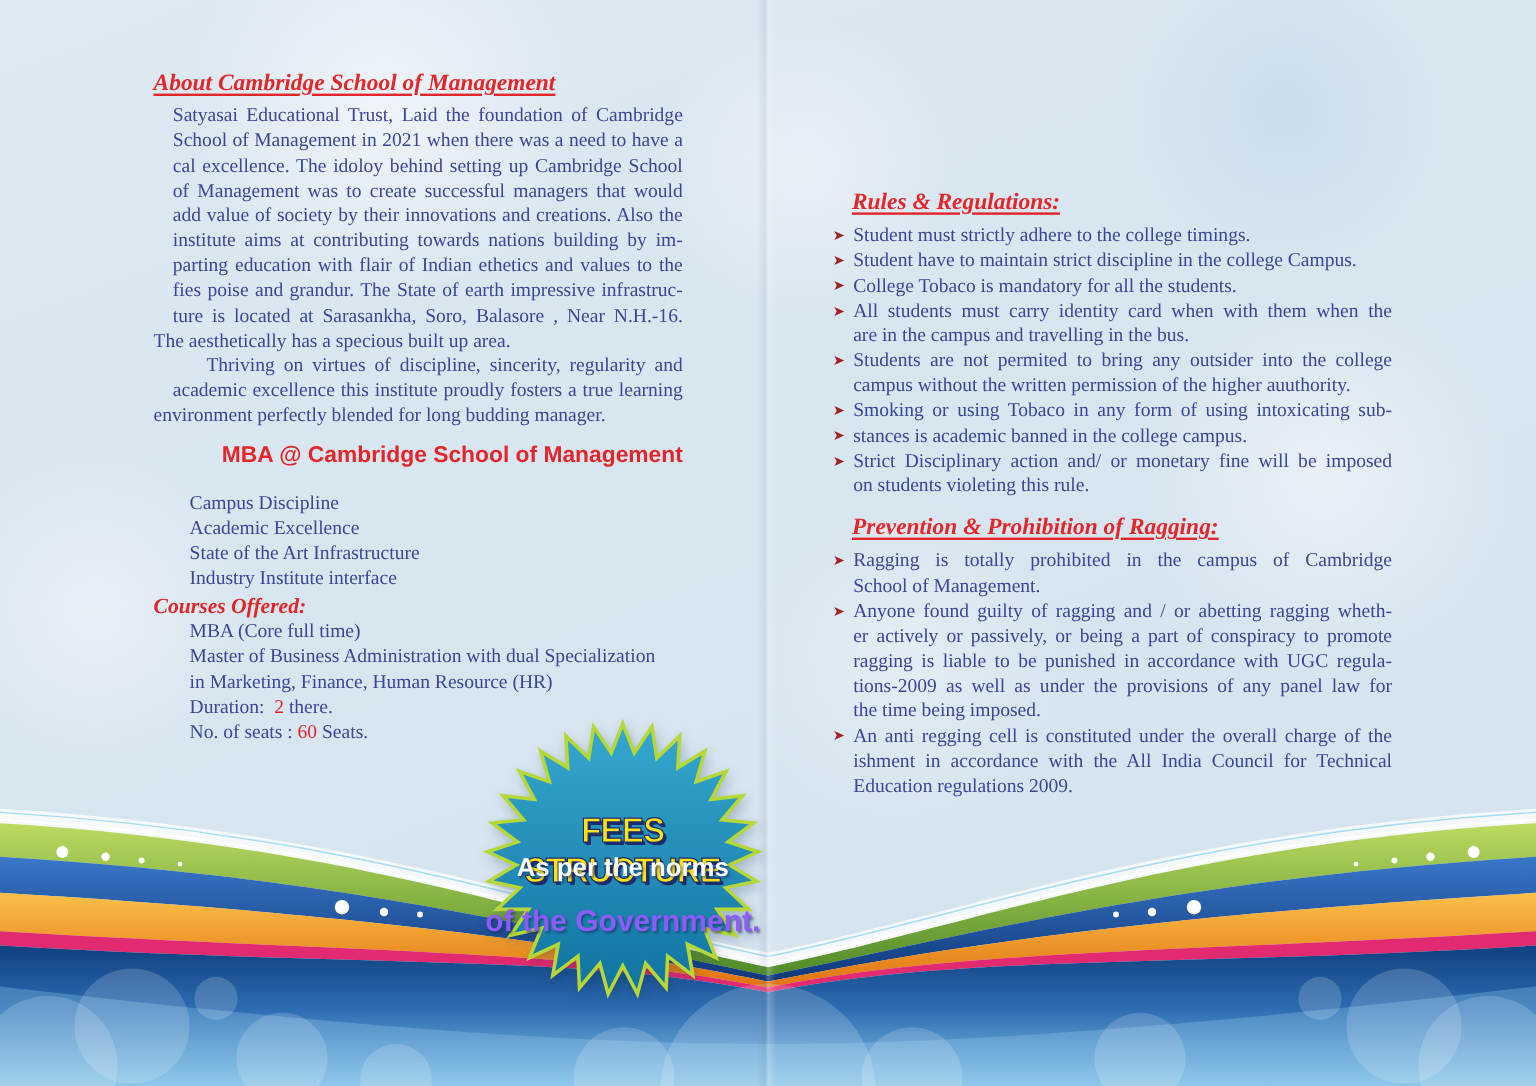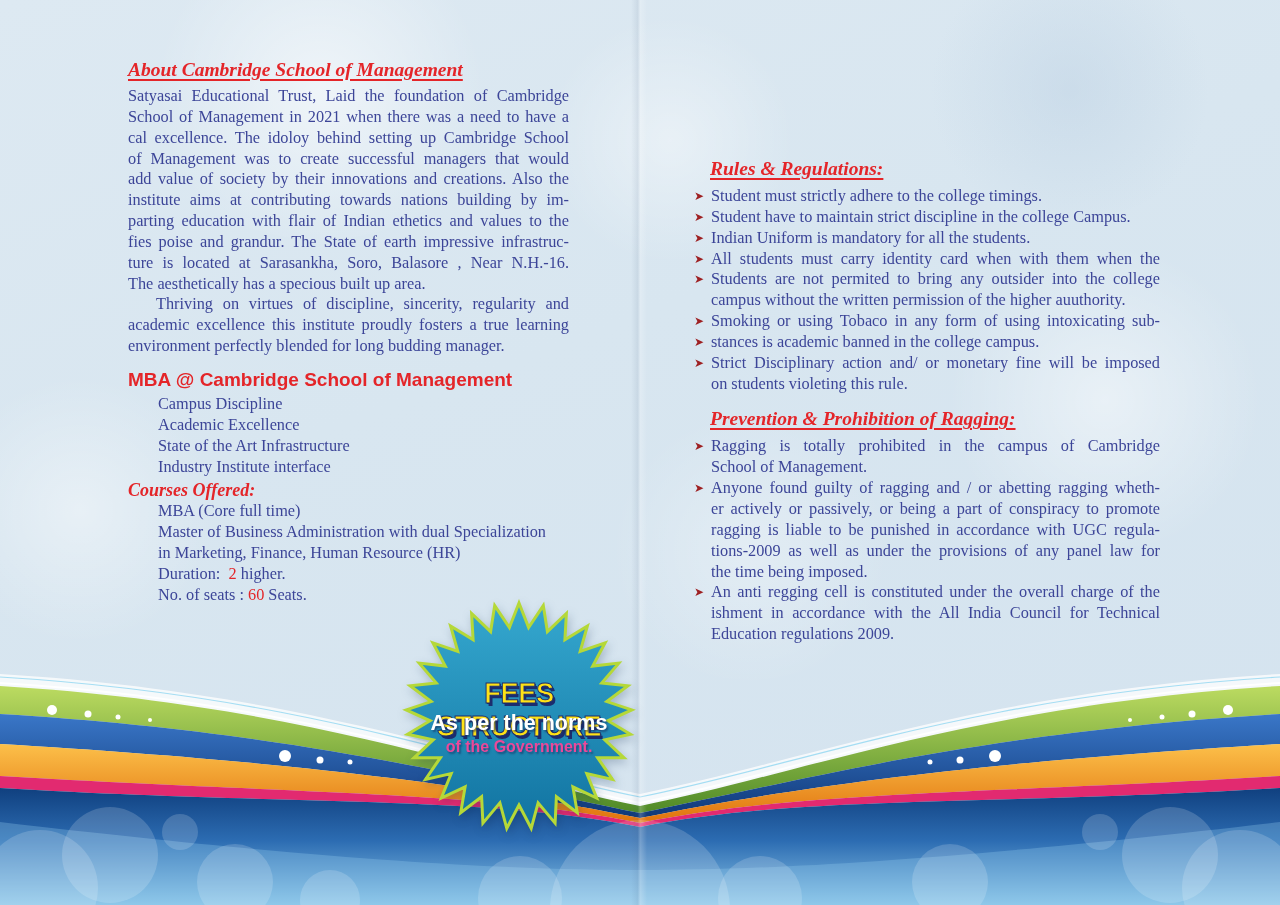--- a/index.html
+++ b/index.html
@@ -11,26 +11,26 @@
   .bokeh{position:absolute;border-radius:50%;pointer-events:none;}
   .fold{position:absolute;left:631px;top:0;width:16px;height:905px;pointer-events:none;
     background:linear-gradient(90deg,rgba(70,95,130,0) 0%,rgba(70,95,130,.10) 42%,rgba(255,255,255,.22) 58%,rgba(70,95,130,0) 100%);}
   
   .col{position:absolute;color:var(--blue);font-size:16.3px;line-height:20.85px;}
   #left-col{left:128px;top:58px;width:441px;}
   #right-col{left:694px;top:157px;width:466px;}
   .h-serif{color:var(--red);font-weight:bold;font-style:italic;font-size:19.5px;line-height:24px;
     text-decoration:underline;text-decoration-thickness:2px;text-underline-offset:3px;}
   .jline{text-align:justify;}
-  .jline.stretch{text-align-last:justify;}
+  .jline.stretch{text-align-last:justify;margin-left:16px;}
   .jline.indent{text-indent:28px;}
   .para{margin-bottom:0;}
   #about-title{margin-bottom:4px;}
   .mba-h{color:var(--red);font-family:"Liberation Sans","DejaVu Sans",sans-serif;
-    font-weight:bold;font-size:19px;line-height:22px;margin-top:12px;margin-bottom:3px;}
+    font-weight:bold;font-size:19px;line-height:22px;margin-top:12px;margin-bottom:18px;text-align:right;}
   .feat{margin-left:30px;}
   .script-label{color:var(--red);font-weight:bold;font-style:italic;font-size:18px;line-height:22px;margin-top:2px;}
   .courses{margin-left:30px;white-space:nowrap;}
   .mixline{margin-left:30px;white-space:pre;}
   .mixline .hl{color:var(--red);}
   
   .rules-h{margin-left:16px;margin-bottom:5px;}
   .brow{display:flex;}
   .bullet{width:17px;flex:0 0 17px;color:var(--bullet);font-family:"DejaVu Sans",sans-serif;
     font-size:12px;line-height:20.85px;}
@@ -40,21 +40,21 @@
   
   #fees-badge{position:absolute;left:402px;top:599px;width:234px;height:234px;
     filter:drop-shadow(2px 4px 5px rgba(10,40,80,.25));}
   #fees-badge svg{position:absolute;left:0;top:0;}
   .badge-txt{position:absolute;width:100%;text-align:center;
     font-family:"Liberation Sans","DejaVu Sans",sans-serif;font-weight:bold;}
   #badge-l1{top:78px;font-size:29px;letter-spacing:-.5px;color:var(--badge-yellow);
     transform:scaleX(.94);-webkit-text-stroke:1px #1c2d6e;
     text-shadow:2.5px 2.5px 0 #1c2d6e,1px 1px 0 #1c2d6e;}
   #badge-l2{top:112px;font-size:21.5px;color:#fff;text-shadow:1.5px 1.5px 2px rgba(22,45,95,.6);}
-  #badge-l3{top:139px;font-size:16px;color:#ec4899;text-shadow:1.5px 1.5px 2px rgba(22,45,95,.6);}
+  #badge-l3{top:155px;font-size:25px;color:#8b5cf6;text-shadow:1.5px 1.5px 2px rgba(22,45,95,.6);}
   
   #waves{position:absolute;left:0;top:670px;width:1280px;height:235px;}
 </style>
 </head>
 <body>
 
 <div class="bokeh" style="left:140px;top:-60px;width:360px;height:300px;background:radial-gradient(circle,rgba(255,255,255,.55),rgba(255,255,255,0) 70%);"></div>
 <div class="bokeh" style="left:540px;top:20px;width:260px;height:240px;background:radial-gradient(circle,rgba(255,255,255,.4),rgba(255,255,255,0) 70%);"></div>
 <div class="bokeh" style="left:920px;top:-40px;width:300px;height:260px;background:radial-gradient(circle,rgba(190,210,228,.5),rgba(190,210,228,0) 70%);"></div>
 <div class="bokeh" style="left:940px;top:250px;width:330px;height:300px;background:radial-gradient(circle,rgba(255,255,255,.45),rgba(255,255,255,0) 70%);"></div>
@@ -87,42 +87,46 @@
       <div class="jline">Academic Excellence</div>
       <div class="jline">State of the Art Infrastructure</div>
       <div class="jline">Industry Institute interface</div>
     </div>
   <div class="script-label">Courses Offered:</div>
   <div class="courses" id="course-lines">
       <div class="jline">MBA (Core full time)</div>
       <div class="jline">Master of Business Administration with dual Specialization</div>
       <div class="jline">in Marketing, Finance, Human Resource (HR)</div>
     </div>
-  <div class="mixline"><span>Duration:  </span><span class="hl">2</span><span> higher.</span></div>
+  <div class="mixline"><span>Duration:  </span><span class="hl">2</span><span> there.</span></div>
   <div class="mixline"><span>No. of seats : </span><span class="hl">60</span><span> Seats.</span></div>
 </div>
 
 <div id="right-col" class="col">
   <div class="h-serif rules-h">Rules &amp; Regulations:</div>
   <div id="rules-list">
       <div class="brow">
         <span class="bullet">➤</span>
         <div class="btext">Student must strictly adhere to the college timings.</div>
       </div>
       <div class="brow">
         <span class="bullet">➤</span>
         <div class="btext">Student have to maintain strict discipline in the college Campus.</div>
       </div>
       <div class="brow">
         <span class="bullet">➤</span>
-        <div class="btext">Indian Uniform is mandatory for all the students.</div>
+        <div class="btext">College Tobaco is mandatory for all the students.</div>
       </div>
       <div class="brow">
         <span class="bullet">➤</span>
         <div class="btext stretch">All students must carry identity card when with them when the</div>
+      </div>
+      <div class="brow">
+        <span class="bullet"></span>
+        <div class="btext">are in the campus and travelling in the bus.</div>
       </div>
       <div class="brow">
         <span class="bullet">➤</span>
         <div class="btext stretch">Students are not permited to bring any outsider into the college</div>
       </div>
       <div class="brow">
         <span class="bullet"></span>
         <div class="btext">campus without the written permission of the higher auuthority.</div>
       </div>
       <div class="brow">

